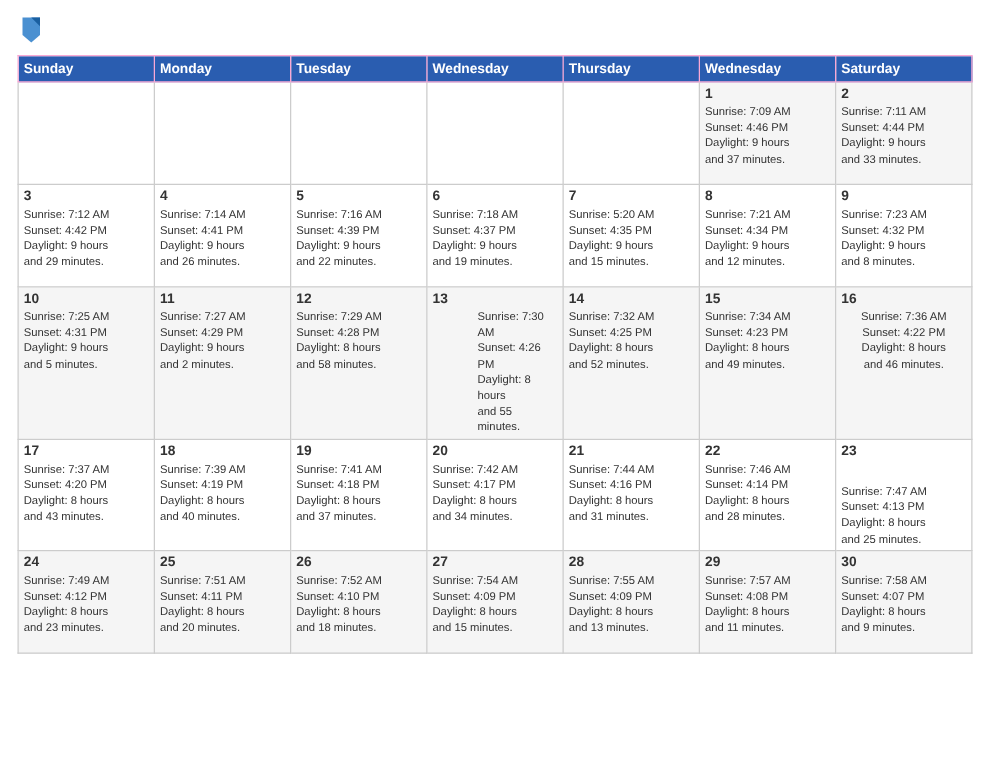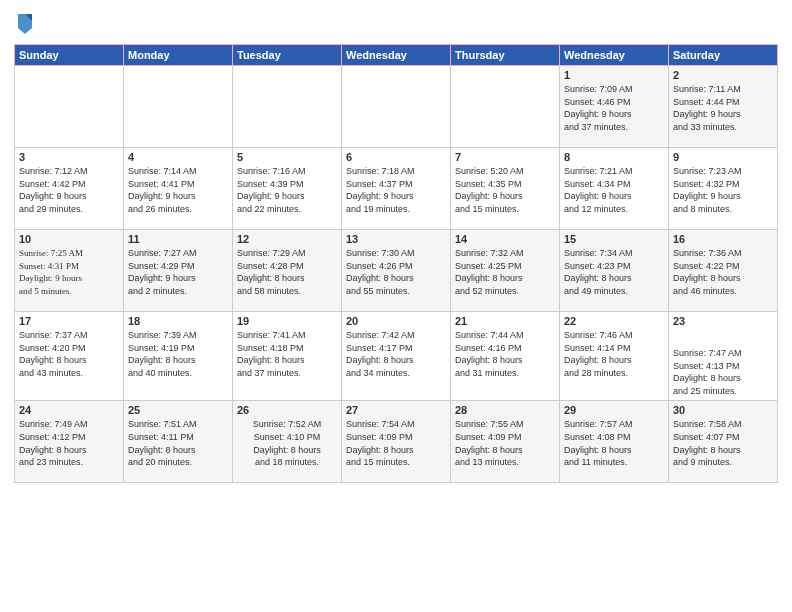--- a/index.html
+++ b/index.html
@@ -204,63 +204,63 @@
             <span class="day-number">9</span>
             <div class="day-info" style="white-space: pre-line;">Sunrise: 7:23 AM
 Sunset: 4:32 PM
 Daylight: 9 hours
 and 8 minutes.</div>
           </td>
         </tr>
         <tr>
           <td>
             <span class="day-number">10</span>
-            <div class="day-info" style="white-space: pre-line; font-family: Liberation Serif, serif;">Sunrise: 7:25 AM
+            <div class="day-info" style="white-space: pre-line;">Sunrise: 7:25 AM
 Sunset: 4:31 PM
 Daylight: 9 hours
 and 5 minutes.</div>
           </td>
           <td>
             <span class="day-number">11</span>
             <div class="day-info" style="white-space: pre-line;">Sunrise: 7:27 AM
 Sunset: 4:29 PM
 Daylight: 9 hours
 and 2 minutes.</div>
           </td>
           <td>
             <span class="day-number">12</span>
             <div class="day-info" style="white-space: pre-line;">Sunrise: 7:29 AM
 Sunset: 4:28 PM
 Daylight: 8 hours
 and 58 minutes.</div>
           </td>
           <td>
             <span class="day-number">13</span>
-            <div class="day-info" style="white-space: pre-line;">Sunrise: 7:30 AM
+            <div class="day-info" style="white-space: pre-line; margin-left: 36px;">Sunrise: 7:30 AM
 Sunset: 4:26 PM
 Daylight: 8 hours
 and 55 minutes.</div>
           </td>
           <td>
             <span class="day-number">14</span>
             <div class="day-info" style="white-space: pre-line;">Sunrise: 7:32 AM
 Sunset: 4:25 PM
 Daylight: 8 hours
 and 52 minutes.</div>
           </td>
           <td>
             <span class="day-number">15</span>
             <div class="day-info" style="white-space: pre-line;">Sunrise: 7:34 AM
 Sunset: 4:23 PM
 Daylight: 8 hours
 and 49 minutes.</div>
           </td>
           <td>
             <span class="day-number">16</span>
-            <div class="day-info" style="white-space: pre-line;">Sunrise: 7:36 AM
+            <div class="day-info" style="white-space: pre-line; text-align: center;">Sunrise: 7:36 AM
 Sunset: 4:22 PM
 Daylight: 8 hours
 and 46 minutes.</div>
           </td>
         </tr>
         <tr>
           <td>
             <span class="day-number">17</span>
             <div class="day-info" style="white-space: pre-line;">Sunrise: 7:37 AM
 Sunset: 4:20 PM
@@ -320,21 +320,21 @@
           </td>
           <td>
             <span class="day-number">25</span>
             <div class="day-info" style="white-space: pre-line;">Sunrise: 7:51 AM
 Sunset: 4:11 PM
 Daylight: 8 hours
 and 20 minutes.</div>
           </td>
           <td>
             <span class="day-number">26</span>
-            <div class="day-info" style="white-space: pre-line; text-align: center;">Sunrise: 7:52 AM
+            <div class="day-info" style="white-space: pre-line;">Sunrise: 7:52 AM
 Sunset: 4:10 PM
 Daylight: 8 hours
 and 18 minutes.</div>
           </td>
           <td>
             <span class="day-number">27</span>
             <div class="day-info" style="white-space: pre-line;">Sunrise: 7:54 AM
 Sunset: 4:09 PM
 Daylight: 8 hours
 and 15 minutes.</div>

